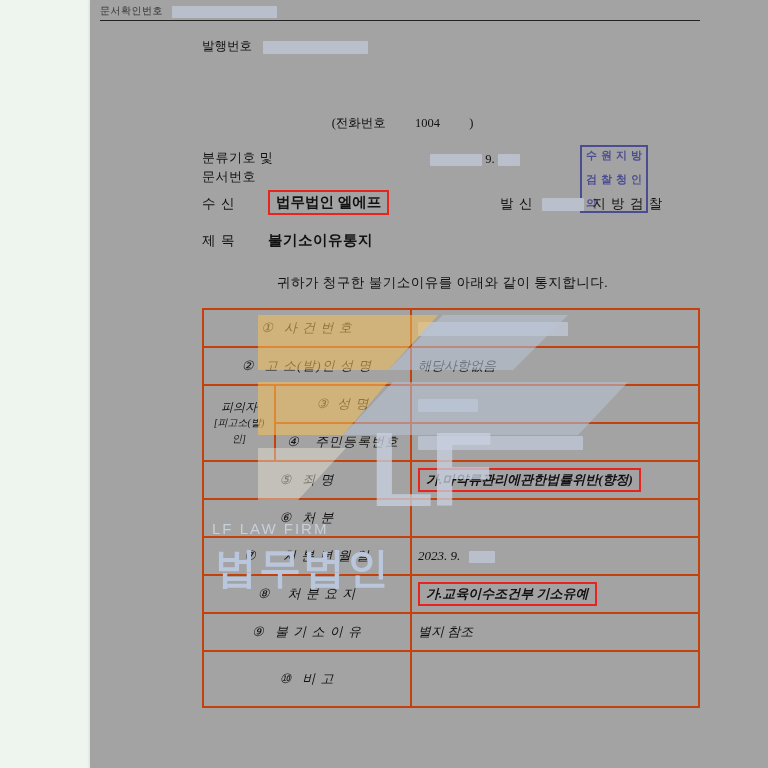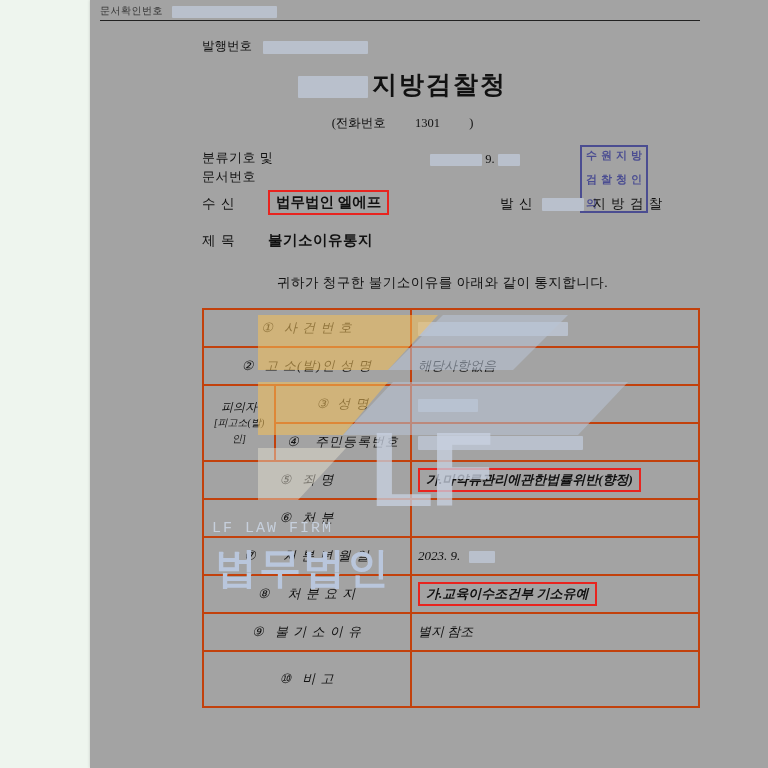--- a/index.html
+++ b/index.html
@@ -180,21 +180,21 @@
     font-family:"Liberation Sans", sans-serif;
     letter-spacing:-4px;
     transform:translate(-50%,-50%);
   }
   .wm-sub{
     position:absolute;
     left:212px; top:520px;
     font-size:15px;
     color:#c6cfdc;
     letter-spacing:2px;
-    font-family:Liberation Mono, monospace;
+    font-family:Liberation Sans, sans-serif;
   }
   .wm-korean{
     position:absolute;
     left:215px; top:540px;
     font-size:42px;
     font-weight:bold;
     color:#b9c6dc;
     letter-spacing:2px;
     font-family:"Liberation Sans", sans-serif;
   }
@@ -210,27 +210,24 @@
 
   <div class="sheet">
 
     <div class="thin-rule" style="left:10px;top:20px;width:600px;height:1px;"></div>
 
     <div class="issue-row">
       <span>발행번호</span>
       <span class="redact" style="width:105px;height:13px;margin-left:8px;"></span>
     </div>
 
-    <div class="title">
-      <span class="redact" style="width:70px;height:22px;margin-right:4px;"></span><span>지방검찰청</span>
-    </div>
 
     <div class="phone">
       <span>(전화번호</span>
-      <span style="margin:0 26px;">1301</span>
+      <span style="margin:0 26px;">1004</span>
       <span>)</span>
     </div>
 
     <div class="meta-left">
       <div>분류기호 및</div>
       <div>문서번호</div>
     </div>
 
     <div class="date-line">
       <span class="redact" style="width:52px;height:12px;"></span>

